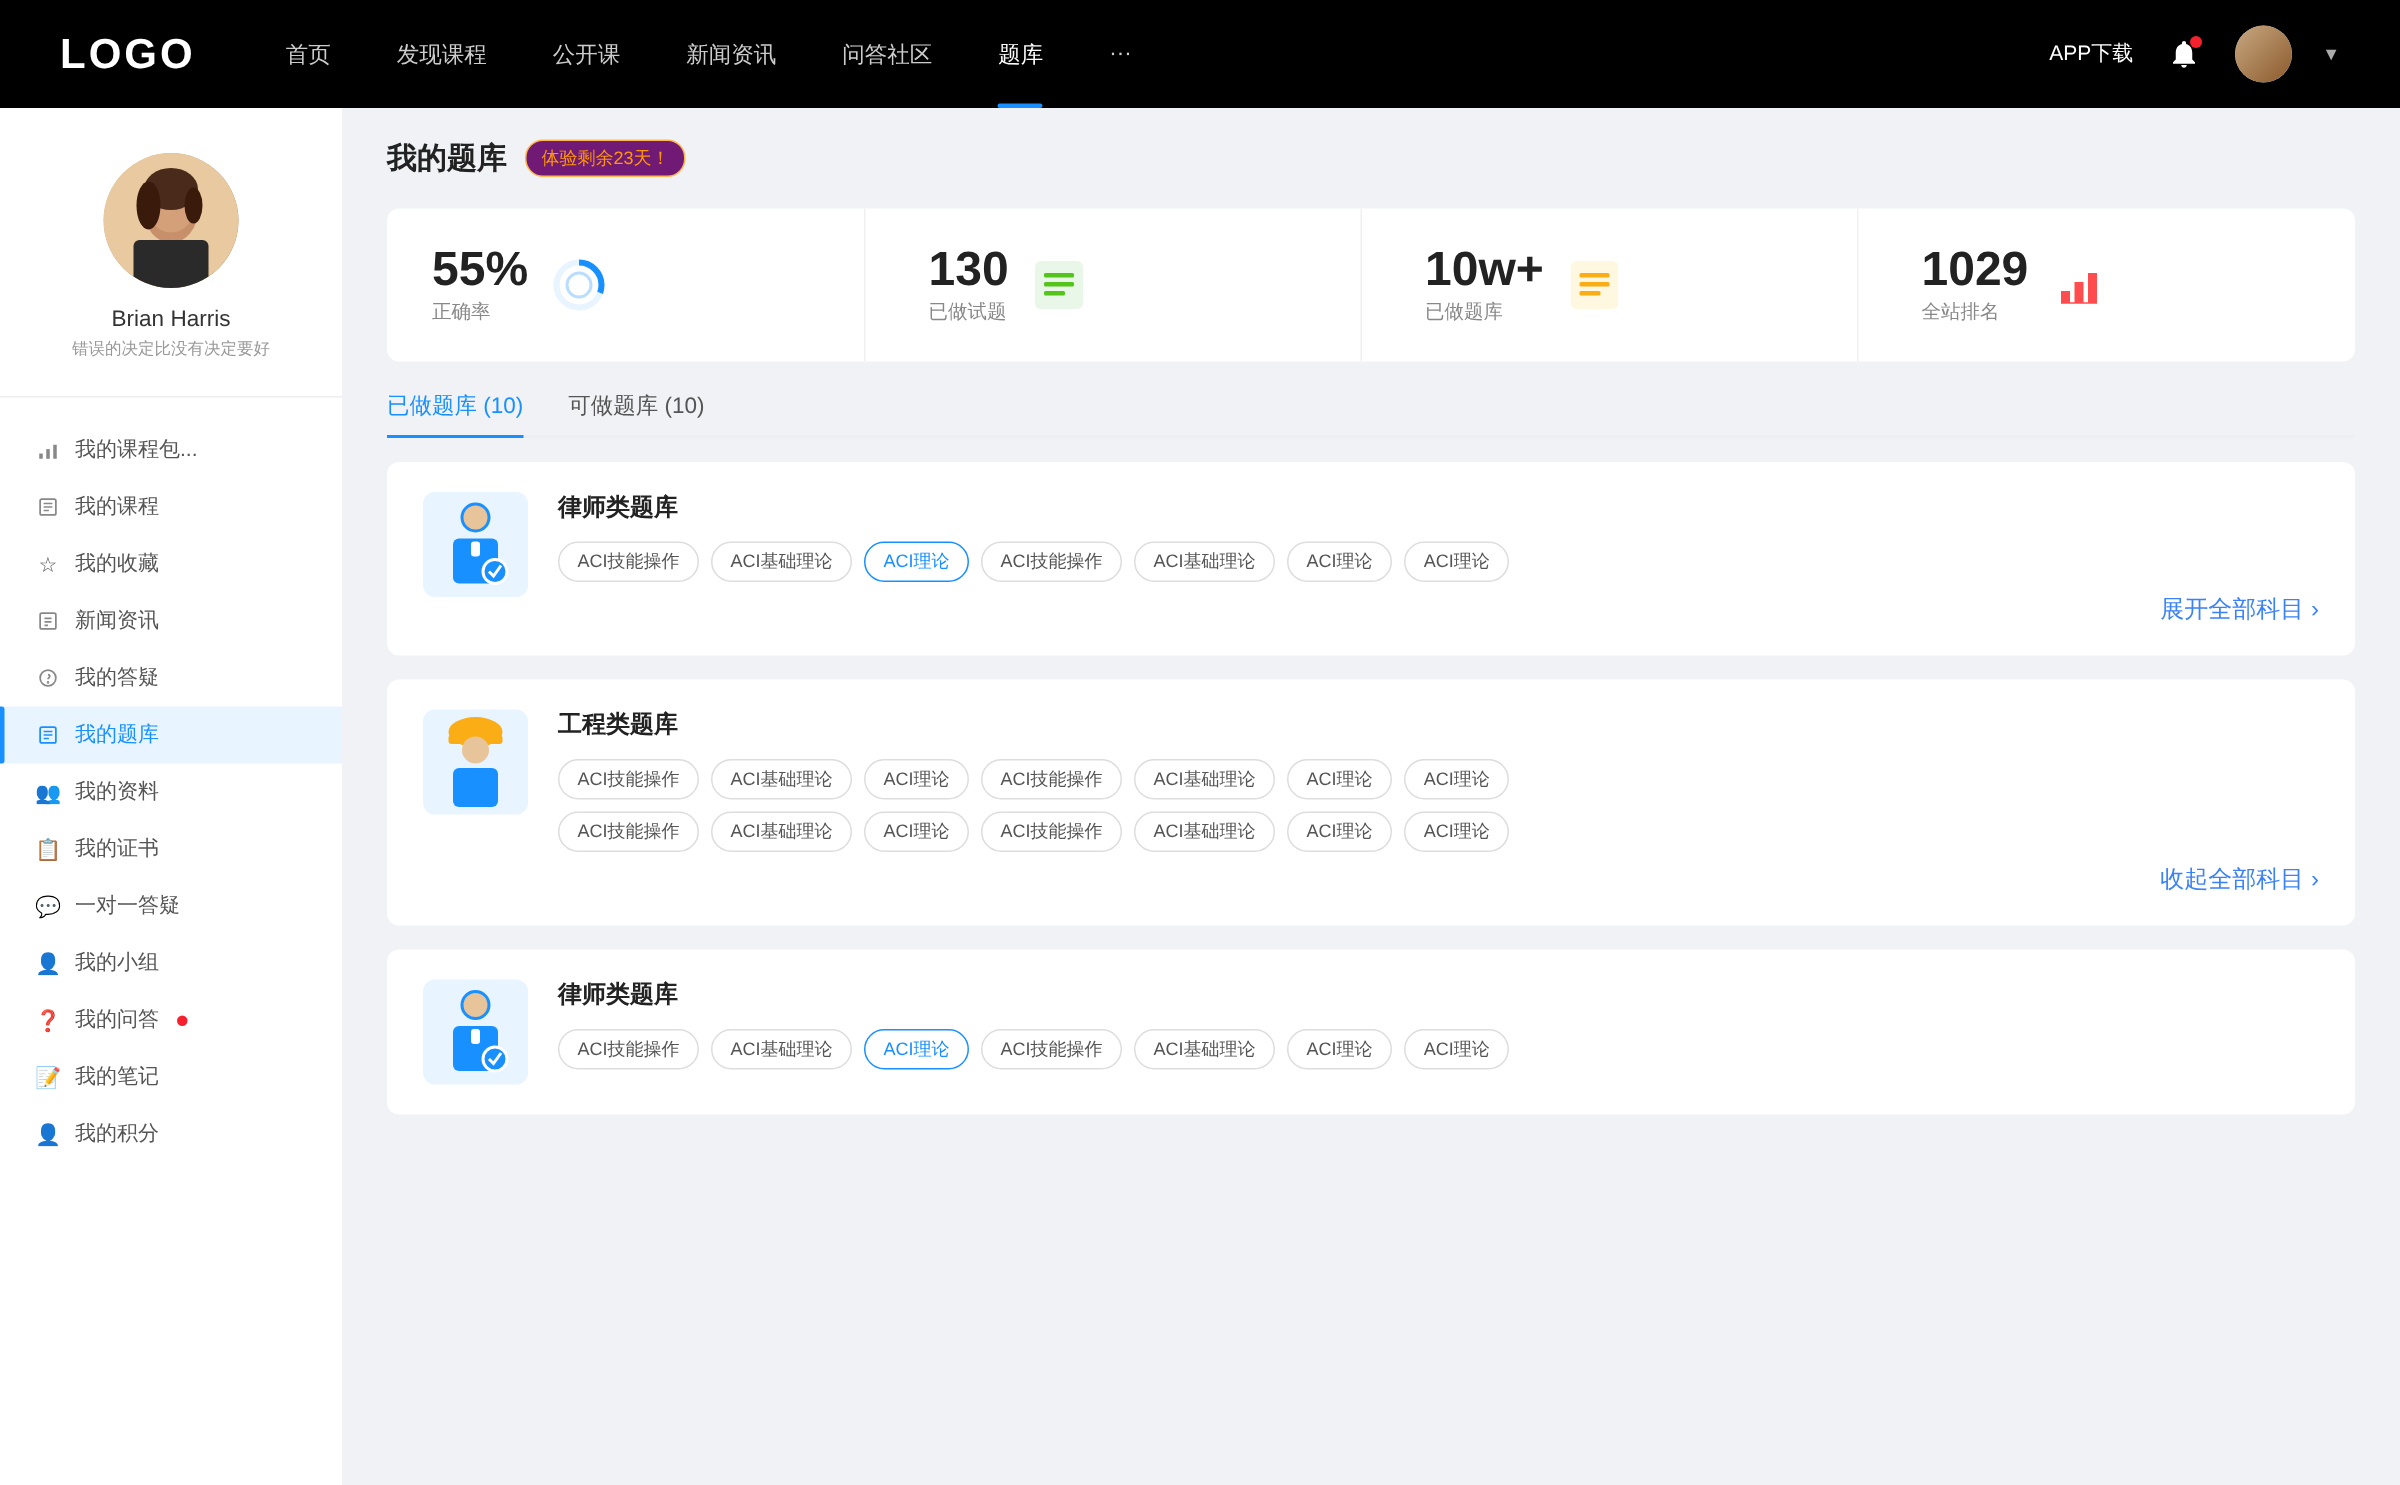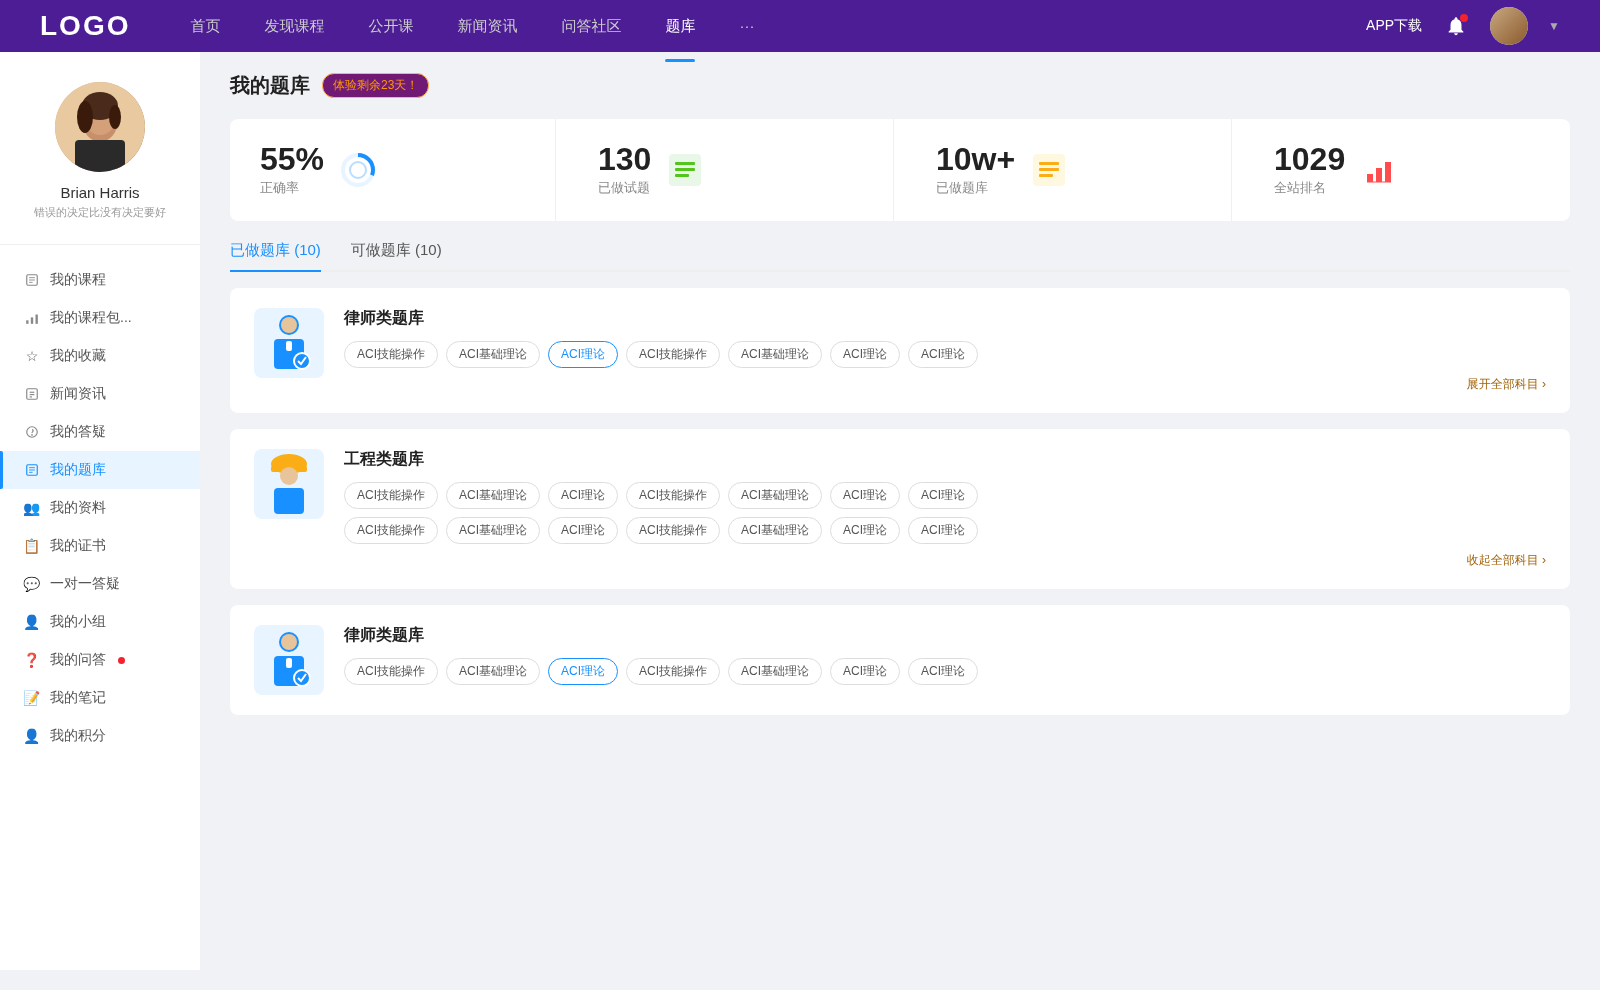--- a/index.html
+++ b/index.html
@@ -1,21 +1,21 @@
 <!DOCTYPE html>
 <html><head>
   <meta charset="utf-8">
   <style>
     * { box-sizing: border-box; margin: 0; padding: 0; }
     body { font-family: -apple-system, BlinkMacSystemFont, "PingFang SC", "Microsoft YaHei", sans-serif; background: #f0f2f5; color: #333; }
 
     
     .navbar {
-      background: #4c1d95;
-      height: 52px;
+      background: #000000;
+      height: 72px;
       display: flex;
       align-items: center;
       padding: 0 40px;
       position: relative;
     }
     .nav-logo {
       color: #fff;
       font-size: 28px;
       font-weight: 900;
       letter-spacing: 2px;
@@ -77,21 +77,21 @@
     .nav-chevron { color: #aaa; font-size: 12px; cursor: pointer; }
 
     
     .layout {
       display: flex;
       min-height: calc(100vh - 72px);
     }
 
     
     .sidebar {
-      width: 200px;
+      width: 228px;
       background: #fff;
       padding: 30px 0;
       flex-shrink: 0;
     }
     .sidebar-profile {
       display: flex;
       flex-direction: column;
       align-items: center;
       padding-bottom: 24px;
       border-bottom: 1px solid #eee;
@@ -279,22 +279,22 @@
       border: 1px solid #ddd;
       border-radius: 14px;
       cursor: pointer;
     }
     .tag.active-tag {
       color: #1890ff;
       border-color: #1890ff;
       background: #fff;
     }
     .qbank-expand {
-      font-size: 12px;
-      color: #a16207;
+      font-size: 16px;
+      color: #3b82f6;
       cursor: pointer;
       text-align: right;
       margin-top: 8px;
     }
     .qbank-second-row {
       display: flex;
       flex-wrap: wrap;
       gap: 8px;
       margin-top: 8px;
     }
@@ -351,38 +351,38 @@
           <ellipse cx="60" cy="35" rx="6" ry="12" fill="#3a1a0a"></ellipse>
         </svg>
       </div>
       <div class="profile-name">Brian Harris</div>
       <div class="profile-motto">错误的决定比没有决定要好</div>
     </div>
 
     <ul class="sidebar-menu">
       <li class="sidebar-item">
         <span class="sidebar-icon">
+          <svg width="14" height="14" viewBox="0 0 24 24">
+              <rect x="2" y="16" width="4" height="6" fill="#888"></rect>
+              <rect x="10" y="11" width="4" height="11" fill="#888"></rect>
+              <rect x="18" y="6" width="4" height="16" fill="#888"></rect>
+            </svg>
+        </span>
+        <span>我的课程包...</span>
+      </li>
+      <li class="sidebar-item">
+        <span class="sidebar-icon">
           <svg width="14" height="14" viewBox="0 0 24 24" fill="#888">
               <rect x="3" y="3" width="18" height="18" rx="2" fill="none" stroke="#888" stroke-width="2"></rect>
               <line x1="7" y1="8" x2="17" y2="8" stroke="#888" stroke-width="1.5"></line>
               <line x1="7" y1="12" x2="17" y2="12" stroke="#888" stroke-width="1.5"></line>
               <line x1="7" y1="16" x2="13" y2="16" stroke="#888" stroke-width="1.5"></line>
             </svg>
         </span>
         <span>我的课程</span>
-      </li>
-      <li class="sidebar-item">
-        <span class="sidebar-icon">
-          <svg width="14" height="14" viewBox="0 0 24 24">
-              <rect x="2" y="16" width="4" height="6" fill="#888"></rect>
-              <rect x="10" y="11" width="4" height="11" fill="#888"></rect>
-              <rect x="18" y="6" width="4" height="16" fill="#888"></rect>
-            </svg>
-        </span>
-        <span>我的课程包...</span>
       </li>
       <li class="sidebar-item">
         <span class="sidebar-icon">☆</span>
         <span>我的收藏</span>
       </li>
       <li class="sidebar-item">
         <span class="sidebar-icon">
           <svg width="14" height="14" viewBox="0 0 24 24" fill="none" stroke="#888" stroke-width="2">
               <rect x="3" y="3" width="18" height="18" rx="2"></rect>
               <line x1="8" y1="9" x2="16" y2="9"></line>

